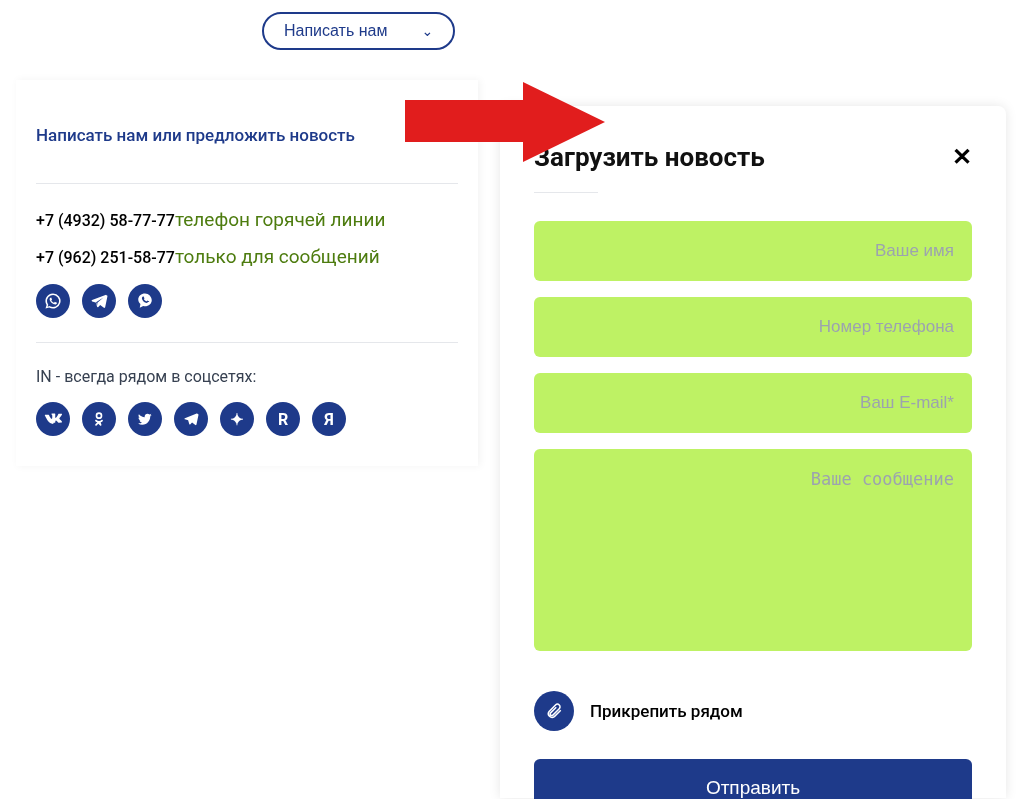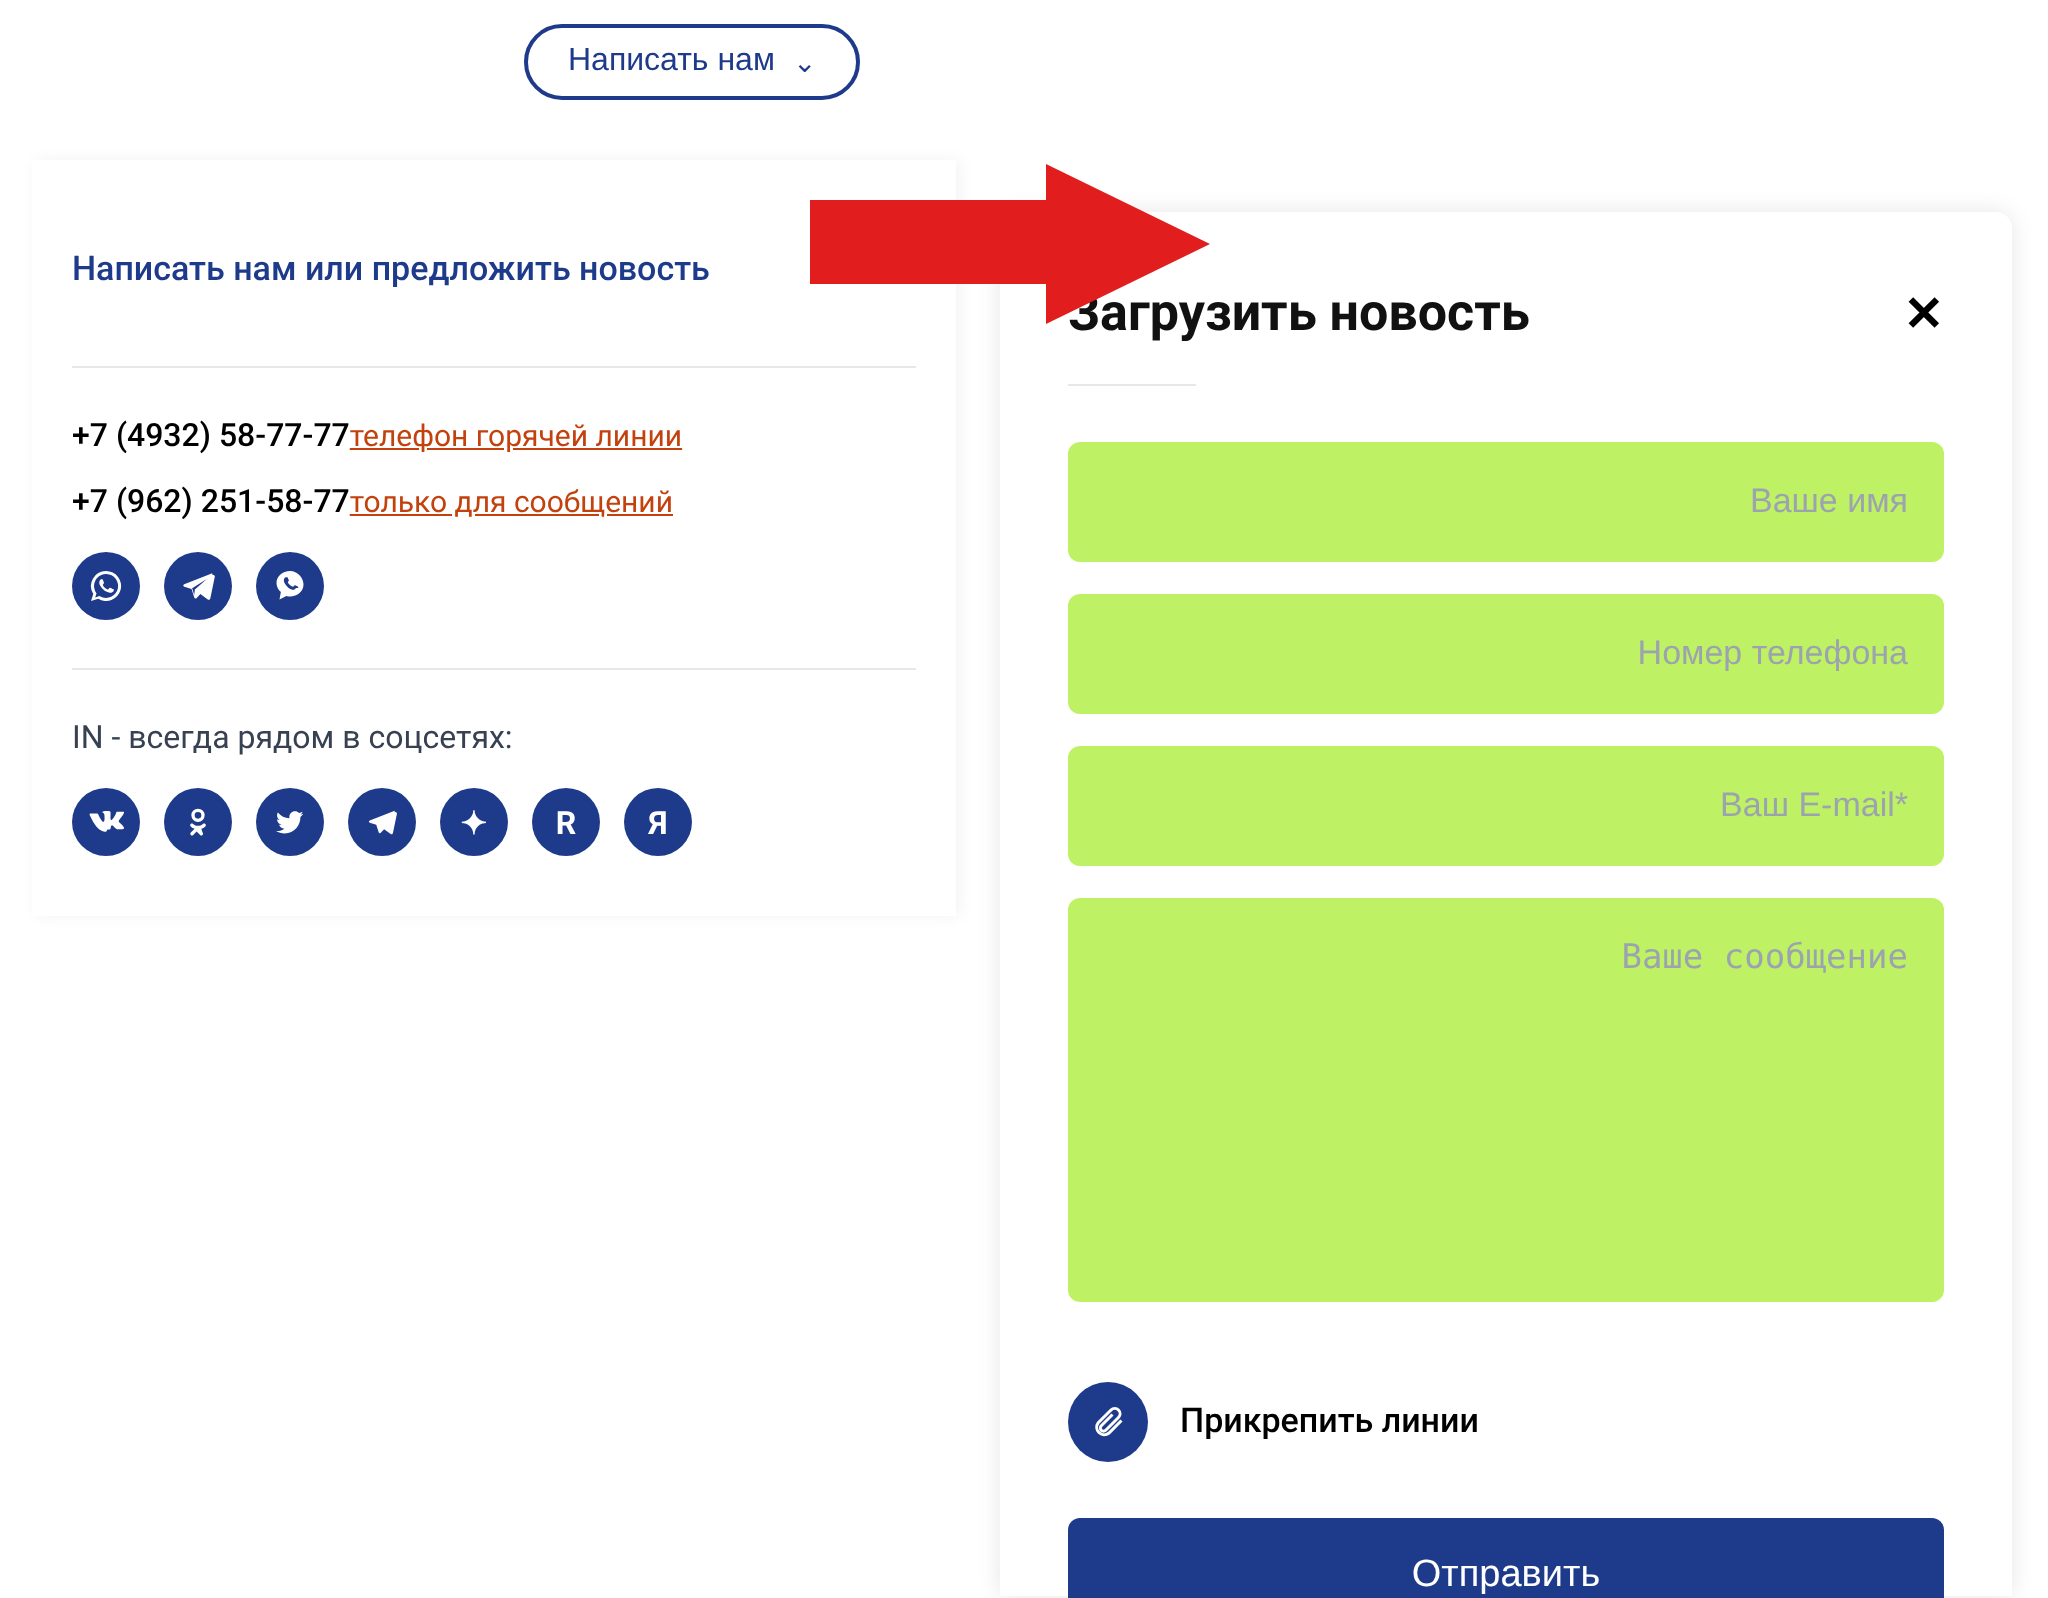--- a/index.html
+++ b/index.html
@@ -17,21 +17,21 @@
     left: 262px;
     border: 2px solid #1e3a8a;
     color: #1e3a8a;
     background: #fff;
     border-radius: 24px;
     padding: 8px 20px;
     font-size: 16px;
     font-weight: 500;
     display: flex;
     align-items: center;
-    gap: 9px;
+    gap: 34px;
     cursor: pointer;
   }
   .dropdown-btn .chev { font-size: 14px; }
   .left-panel {
     position: absolute;
     top: 80px;
     left: 16px;
     width: 462px;
     background: #fff;
     padding: 30px 20px;
@@ -49,21 +49,21 @@
   .menu-item.active { color: #1e3a8a; }
   .menu-item .arrow { font-size: 18px; font-weight: bold; }
   .divider { border: none; border-top: 1px solid #e5e7eb; margin: 24px 0; }
   .phone-row {
     display: flex;
     align-items: baseline;
     margin: 14px 0;
     font-size: 16px;
   }
   .phone-row .num { font-weight: 500; }
-  .phone-row .label { color: #c2410c; font-size: 15px; text-decoration: underline; }
+  .phone-row .label { color: #4d7c0f; font-size: 19px; }
   .icon-row { display: flex; gap: 12px; margin-top: 16px; }
   .sm-icon {
     width: 34px; height: 34px;
     border-radius: 50%;
     background: #1e3a8a;
     color: #fff;
     display: flex;
     align-items: center;
     justify-content: center;
     font-size: 16px;
@@ -243,16 +243,16 @@
   <input class="form-field" placeholder="Ваше имя" style="">
   <input class="form-field" placeholder="Номер телефона" style="">
   <input class="form-field" placeholder="Ваш E-mail*" style="">
   <textarea class="form-field" placeholder="Ваше сообщение" style=""></textarea>
   <div class="attach-row">
     <div class="attach-icon">
       <svg width="18" height="18" viewBox="0 0 24 24" fill="none" stroke="#fff" stroke-width="2">
           <path d="M21 11l-8.5 8.5a5 5 0 0 1-7-7L14 4a3.5 3.5 0 0 1 5 5l-8.5 8.5a2 2 0 0 1-3-3L15 7"></path>
         </svg>
     </div>
-    <span class="attach-label">Прикрепить линии</span>
+    <span class="attach-label">Прикрепить рядом</span>
   </div>
   <button class="submit-btn">Отправить</button>
 </div>
 
 </body></html>

